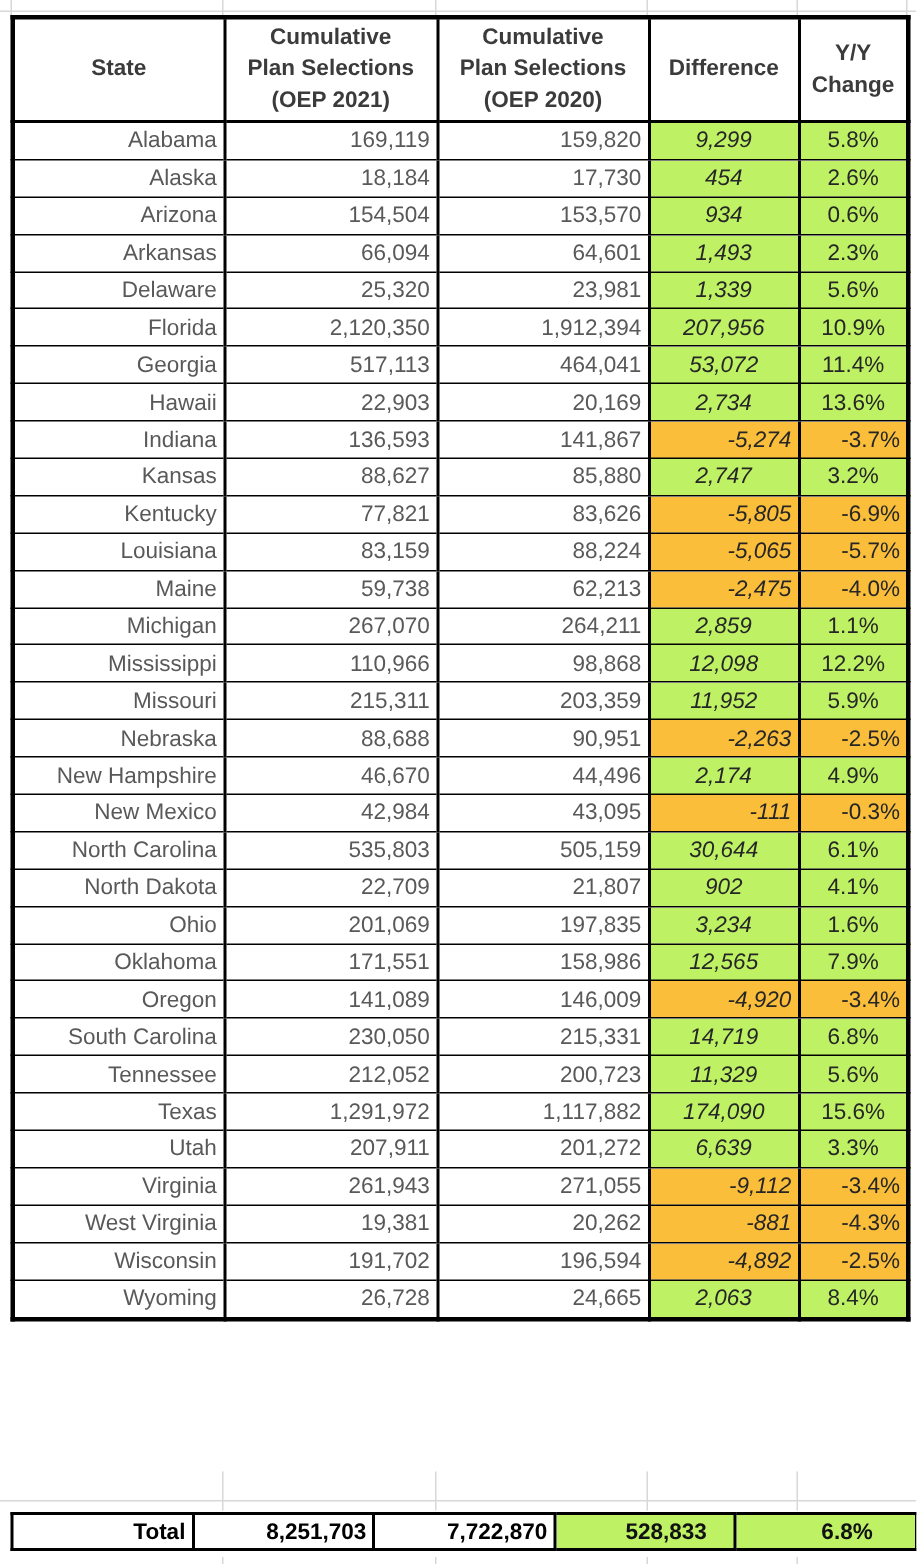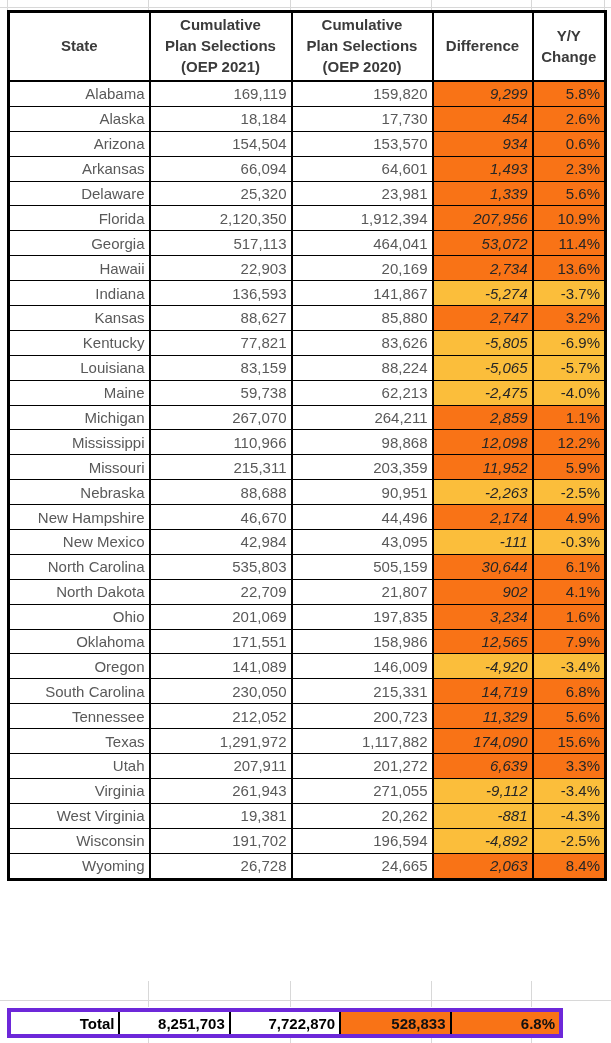--- a/index.html
+++ b/index.html
@@ -40,29 +40,29 @@
   table.main td {
     border-left:2px solid #000; border-right:2px solid #000;
     border-top:1px solid #000; border-bottom:1px solid #000;
     height:23.9px;
     font-size:15px; color:#595959;
     text-align:right; vertical-align:middle;
     padding:0 4px;
     white-space:nowrap; overflow:hidden;
   }
   table.main td.diff { font-style:italic; }
-  td.fill.pos { background:#f97316; color:#262626; }
+  td.fill.pos { background:#bef264; color:#262626;text-align:center; }
   td.fill.neg { background:#fbbe3b; color:#262626; }
 
   table.total {
     position:absolute; left:7px; top:1008px;
-    width:556px;
+    width:605px;
     border-collapse:collapse;
     table-layout:fixed;
-    border:4px solid #6d28d9;
+    border:1px solid #6d28d9;
   }
   table.total td {
     border:2px solid #000;
     height:22px;
     font-size:15px; font-weight:bold; color:#000;
     text-align:right; vertical-align:middle;
     padding:0 4px;
     white-space:nowrap; overflow:hidden;
   }
   table.total td.fill.pos { color:#111;padding-left:32px; }

